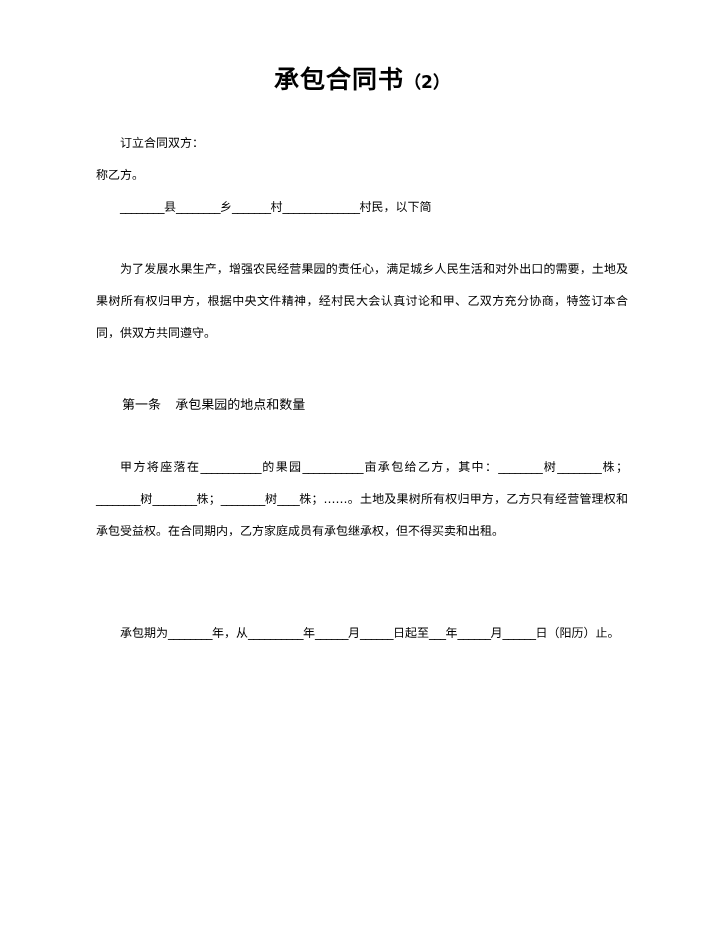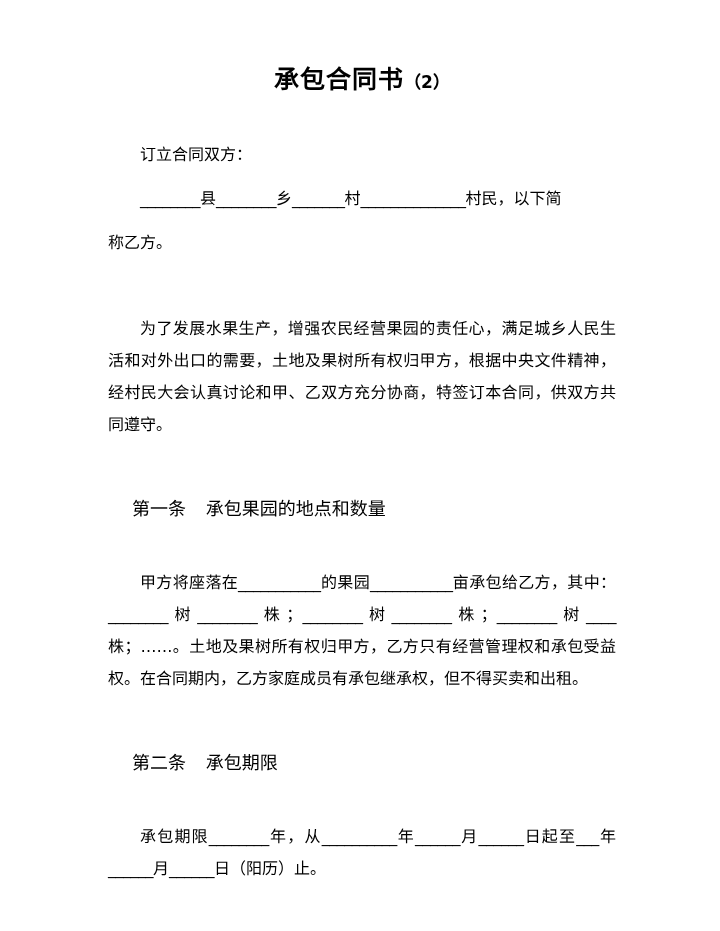--- a/index.html
+++ b/index.html
@@ -44,35 +44,35 @@
     white-space: nowrap;
   }
   .doc-title .title-suffix {
     font-size: 17px;
     font-weight: bold;
     letter-spacing: 0;
   }
 
   
   .para {
-    font-size: 16px;
+    font-size: 12px;
     line-height: 32px;
     text-align: justify;
     text-justify: inter-ideograph;
-    margin: 12px;
+    margin: 0;
     word-break: break-all;
   }
   .para.indent {
     text-indent: 2em;
   }
   .spacer-md { height: 30px; }
   .spacer-lg { height: 40px; }
 
   .heading-line {
-    font-size: 18px;
+    font-size: 13px;
     line-height: 32px;
     text-indent: 2em;
     margin: 0;
   }
   .heading-line .sep {
     display: inline-block;
     width: 1.1em;
   }
 
   
@@ -88,38 +88,37 @@
 <div class="page">
   <div class="doc-body">
 
     <h1 class="doc-title"><span>承包合同书</span><span class="title-suffix">（2）</span></h1>
 
     <div class="spacer-md"></div>
 
     <p class="para indent">订立合同双方：</p>
 
 
+    <p class="para">称乙方。</p>
+
     <p class="para indent"><span class="blank">________</span><span>县</span><span class="blank">________</span><span>乡</span><span class="blank">_______</span><span>村</span><span class="blank">______________</span><span>村民，以下简</span></p>
-
-    <p class="para">称乙方。</p>
 
     <div class="spacer-md"></div>
 
     <p class="para indent">为了发展水果生产，增强农民经营果园的责任心，满足城乡人民生活和对外出口的需要，土地及果树所有权归甲方，根据中央文件精神，经村民大会认真讨论和甲、乙双方充分协商，特签订本合同，供双方共同遵守。</p>
 
     <div class="spacer-lg"></div>
 
     <p class="heading-line"><span>第一条</span><span class="sep"></span><span>承包果园的地点和数量</span></p>
 
     <div class="spacer-md"></div>
 
     <p class="para indent"><span>甲方将座落在</span><span class="blank">___________</span><span>的果园</span><span class="blank">___________</span><span>亩承包给乙方，其中：</span><span class="blank">________</span><span>树</span><span class="blank">________</span><span>株；</span><span class="blank">________</span><span>树</span><span class="blank">________</span><span>株；</span><span class="blank">________</span><span>树</span><span class="blank">____</span><span>株；……。土地及果树所有权归甲方，乙方只有经营管理权和承包受益权。在合同期内，乙方家庭成员有承包继承权，但不得买卖和出租。</span></p>
 
     <div class="spacer-lg"></div>
 
-    <p class="heading-line"><span>第二条</span><span class="sep"></span><span>承包期限</span></p>
 
     <div class="spacer-md"></div>
 
-    <p class="para indent"><span>承包期限</span><span class="blank">________</span><span>年，从</span><span class="blank">__________</span><span>年</span><span class="blank">______</span><span>月</span><span class="blank">______</span><span>日起至</span><span class="blank">___</span><span>年</span><span class="blank">______</span><span>月</span><span class="blank">______</span><span>日（阳历）止。</span></p>
+    <p class="para indent"><span>承包期为</span><span class="blank">________</span><span>年，从</span><span class="blank">__________</span><span>年</span><span class="blank">______</span><span>月</span><span class="blank">______</span><span>日起至</span><span class="blank">___</span><span>年</span><span class="blank">______</span><span>月</span><span class="blank">______</span><span>日（阳历）止。</span></p>
 
   </div>
 </div>
 
 </body></html>

